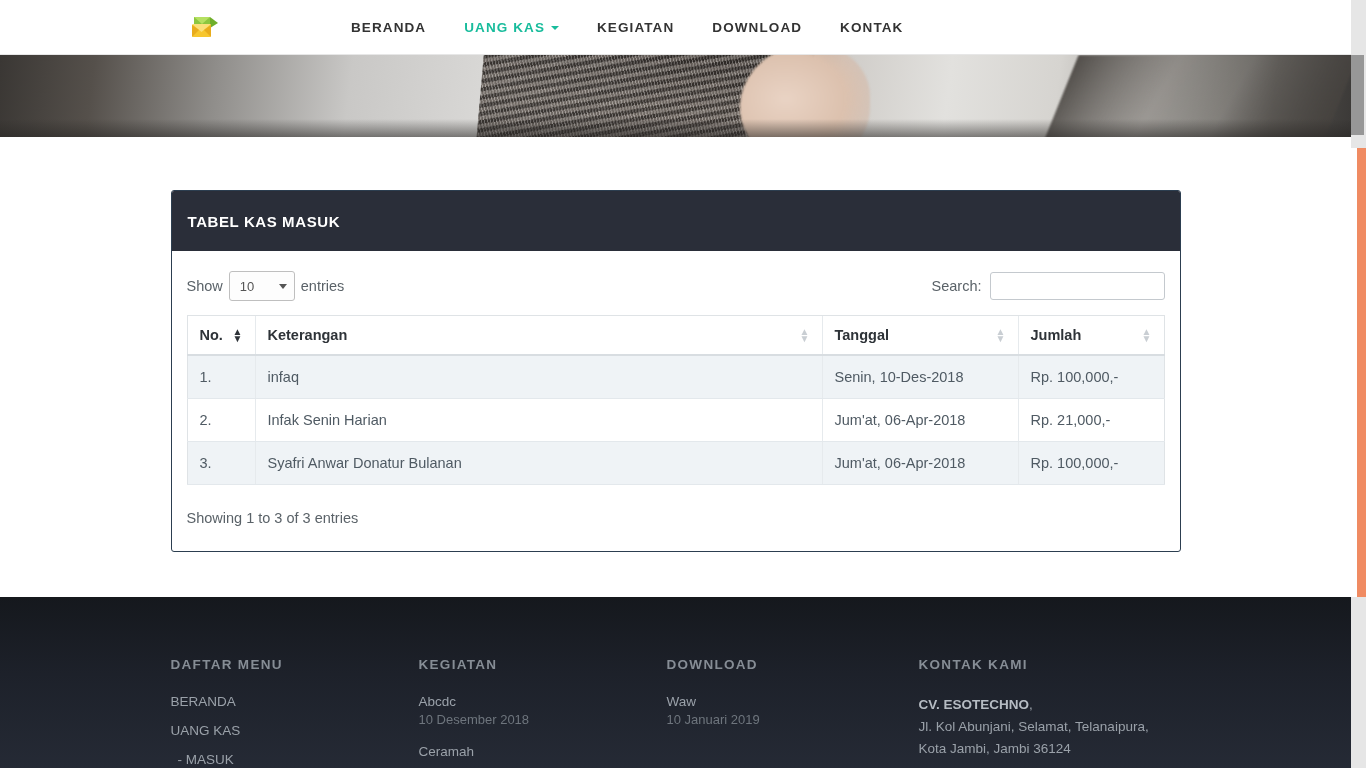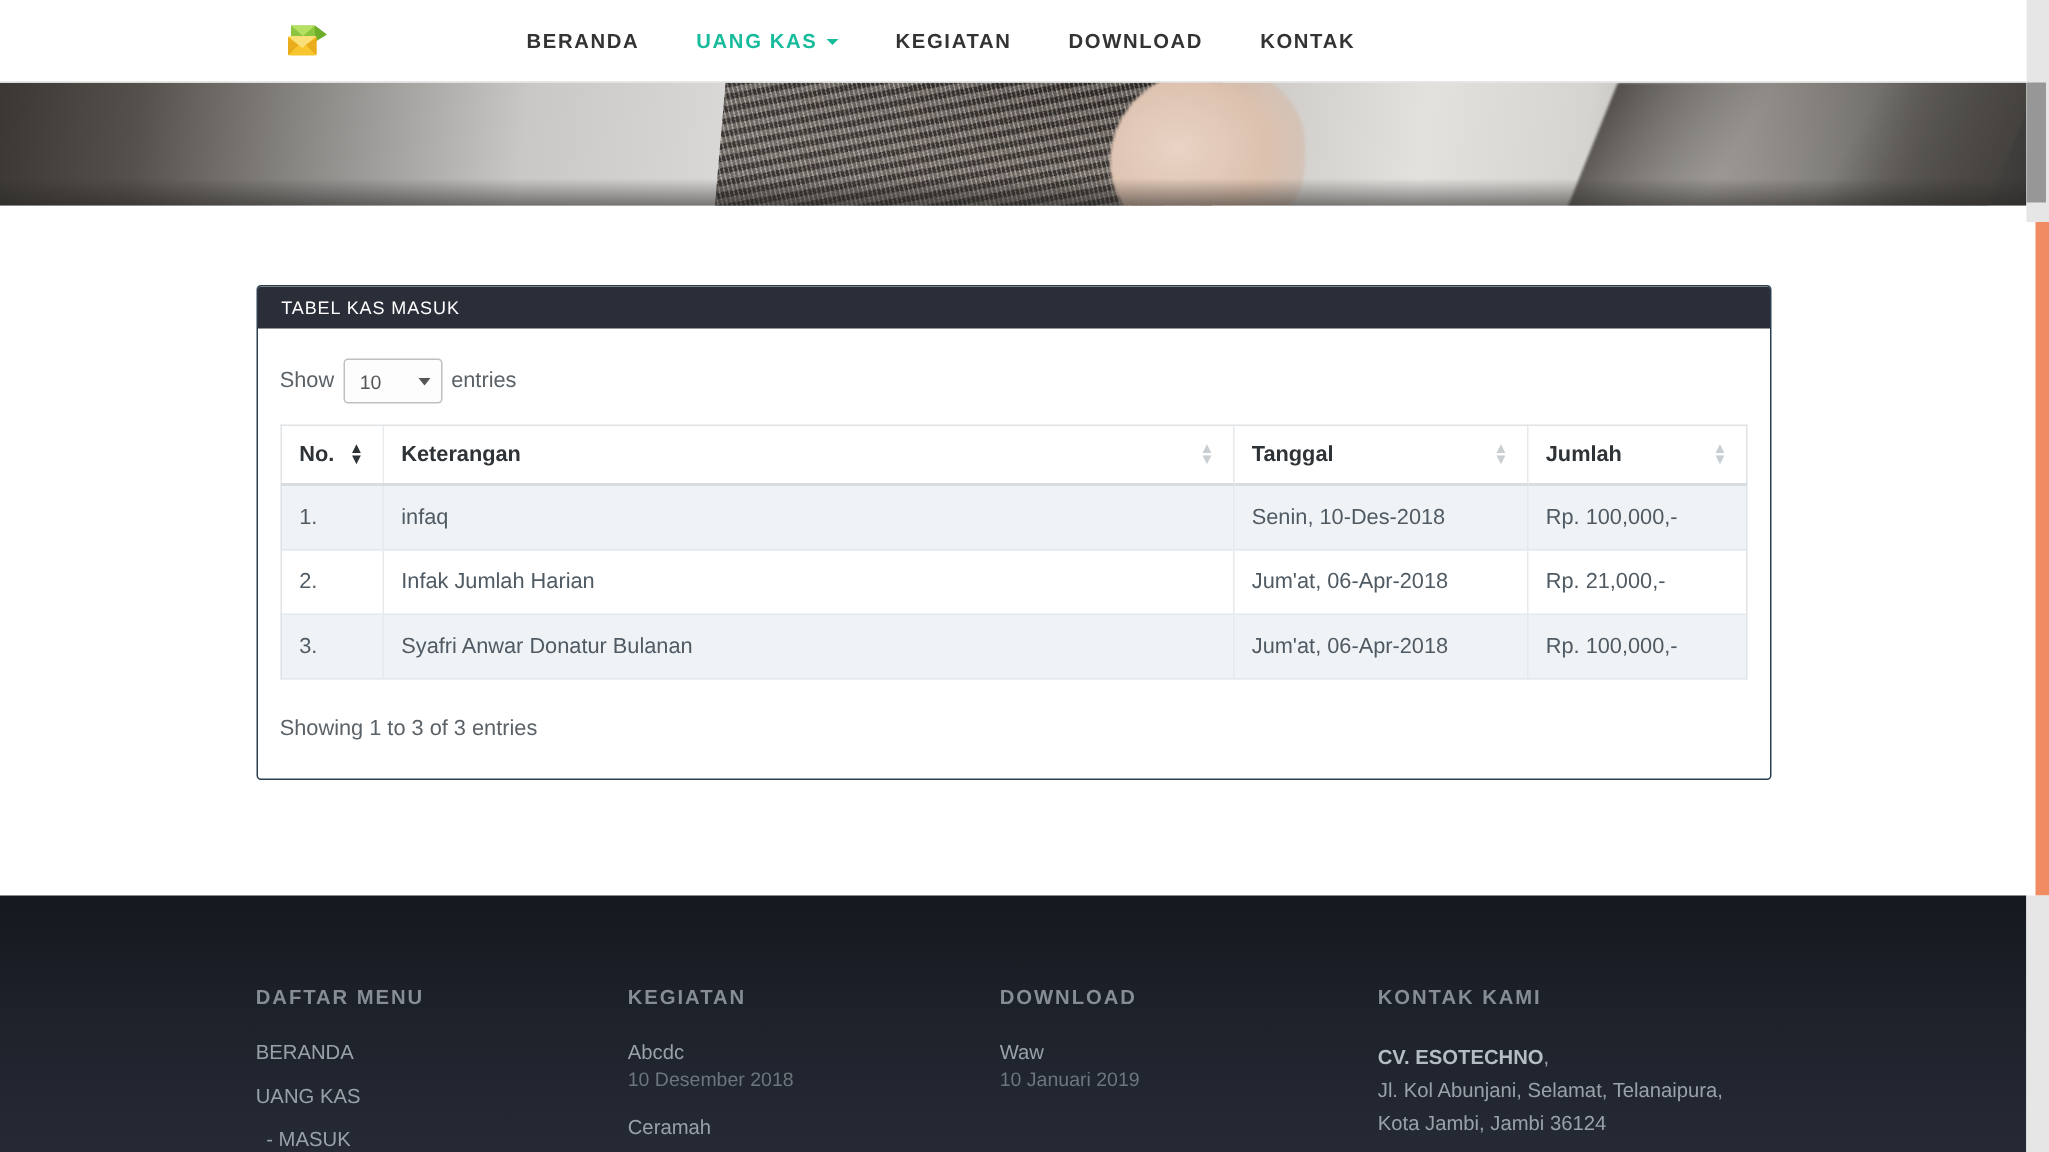--- a/index.html
+++ b/index.html
@@ -120,25 +120,25 @@
 
   .panel {
     border: 1px solid #2c3e50;
     border-radius: 3px;
     background: #ffffff;
     overflow: hidden;
   }
   .panel-head {
     background: #2a2e39;
     color: #ffffff;
-    font-size: 12px;
-    font-weight: normal;
+    font-size: 15px;
+    font-weight: bold;
     letter-spacing: 0.6px;
     padding: 13px 16px;
-    height: 28px;
+    height: 60px;
     display: flex;
     align-items: center;
   }
   .panel-body { padding: 14px 15px 16px 15px; }
 
   .dt-top {
     display: flex; align-items: center; justify-content: space-between;
     height: 42px;
     margin-bottom: 8px;
   }
@@ -342,20 +342,24 @@
           <div class="dt-top">
             <div class="dt-length">
               <span>Show</span>
               <div class="dt-select">
                 <span>10</span>
                 <i class="sel-arrow"></i>
               </div>
               <span>entries</span>
             </div>
 
+            <div class="dt-filter">
+              <span>Search:</span>
+              <input class="dt-search" type="text" placeholder="" style="">
+            </div>
           </div>
 
           <table class="dt">
             <thead>
               <tr>
                 <th class="col-no">
                   <div class="th-inner">
                     <span>No.</span>
                     <span class="sort-ico active">
                       <span class="up">▲</span>
@@ -394,21 +398,21 @@
             </thead>
             <tbody>
               <tr class="odd">
                 <td>1.</td>
                 <td>infaq</td>
                 <td>Senin, 10-Des-2018</td>
                 <td>Rp. 100,000,-</td>
               </tr>
               <tr class="even">
                 <td>2.</td>
-                <td>Infak Jumlah Harian</td>
+                <td>Infak Senin Harian</td>
                 <td>Jum'at, 06-Apr-2018</td>
                 <td>Rp. 21,000,-</td>
               </tr>
               <tr class="odd">
                 <td>3.</td>
                 <td>Syafri Anwar Donatur Bulanan</td>
                 <td>Jum'at, 06-Apr-2018</td>
                 <td>Rp. 100,000,-</td>
               </tr>
             </tbody>

